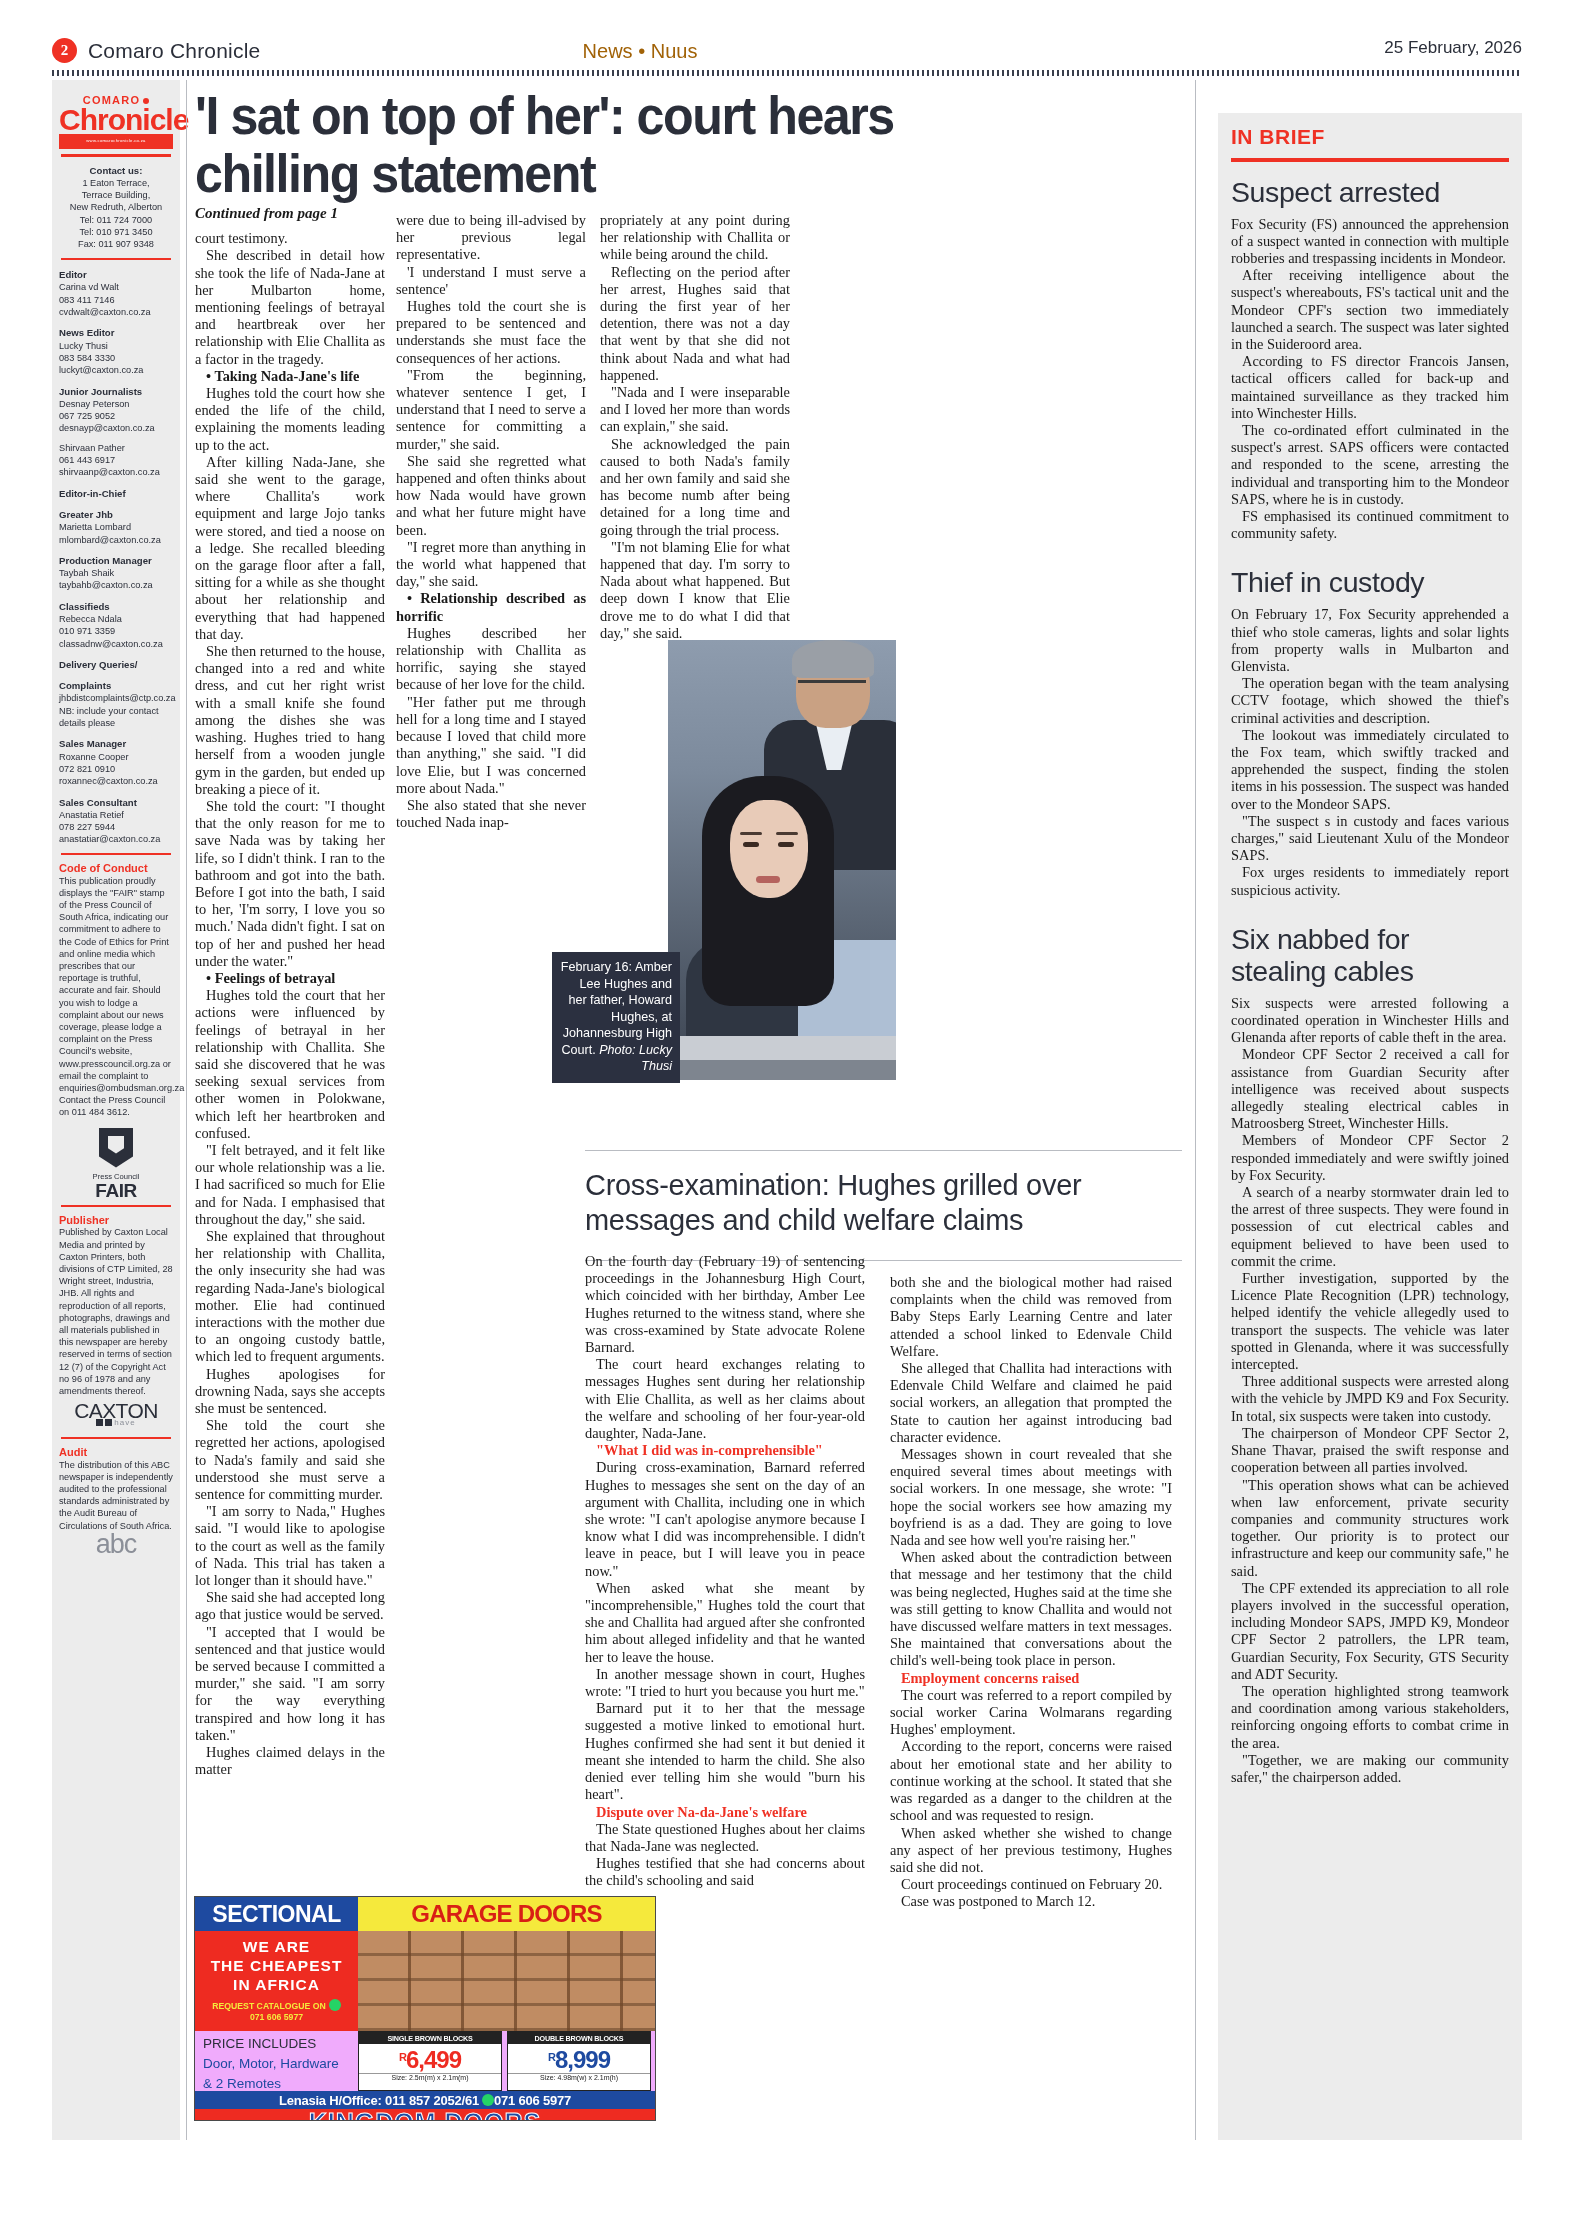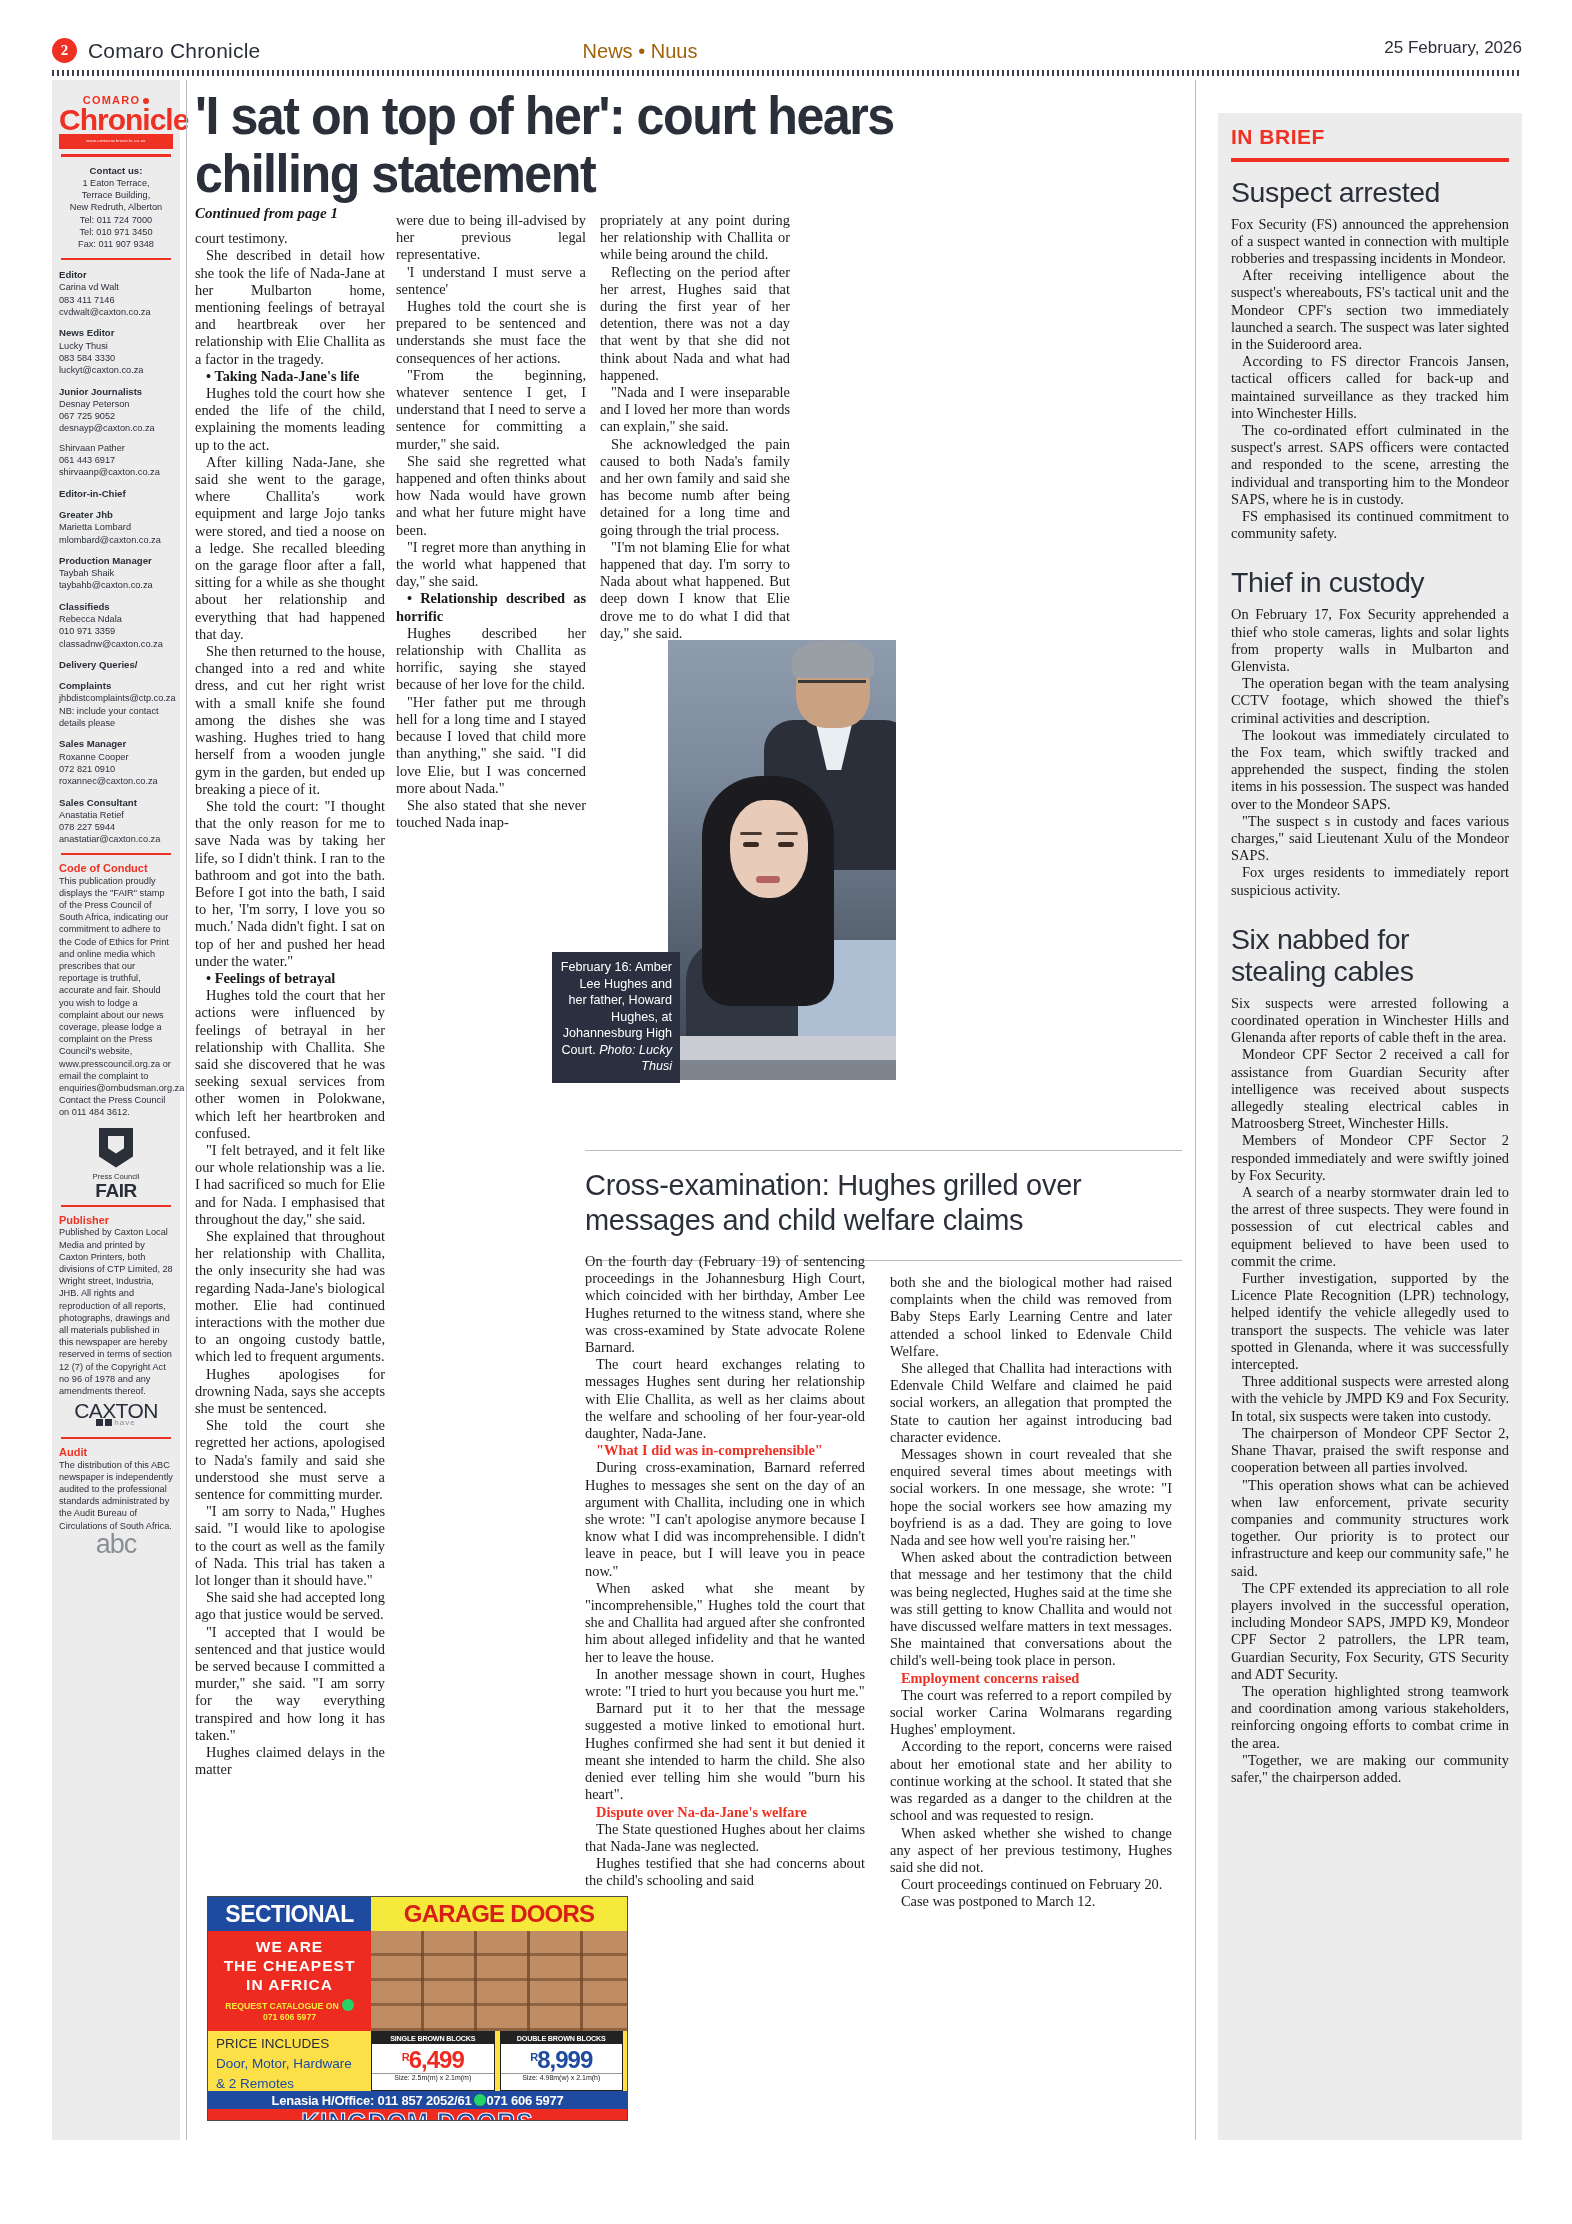--- a/index.html
+++ b/index.html
@@ -146,22 +146,22 @@
   }
   .brief-h.sec { margin-top:24px; }
   .brief p {
     margin:0; font-family:"Liberation Serif", serif;
     font-size:14.4px; line-height:17.2px; color:#1a1a1a; text-indent:11px; text-align:justify;
   }
   .brief p.noind { text-indent:0; }
 
   
   .ad {
-    position:absolute; left:207px; top:1896px; width:421px; height:225px;
-    border:1px solid #4a4a4a; background:#fde047; overflow:hidden;
+    position:absolute; left:194px; top:1896px; width:462px; height:225px;
+    border:1px solid #4a4a4a; background:#f0abfc; overflow:hidden;
     font-family:"Liberation Sans", sans-serif;
   }
   .ad-row1 { display:flex; height:34px; }
   .ad-sectional {
     width:163px; background:#1e4aa0; color:#fff; font-size:23px; font-weight:bold;
     display:flex; align-items:center; justify-content:center; letter-spacing:-0.5px;
   }
   .ad-garage {
     flex:1; background:#f5e93c; color:#d81f15; font-size:24px; font-weight:bold;
     display:flex; align-items:center; justify-content:center; letter-spacing:-0.8px;

